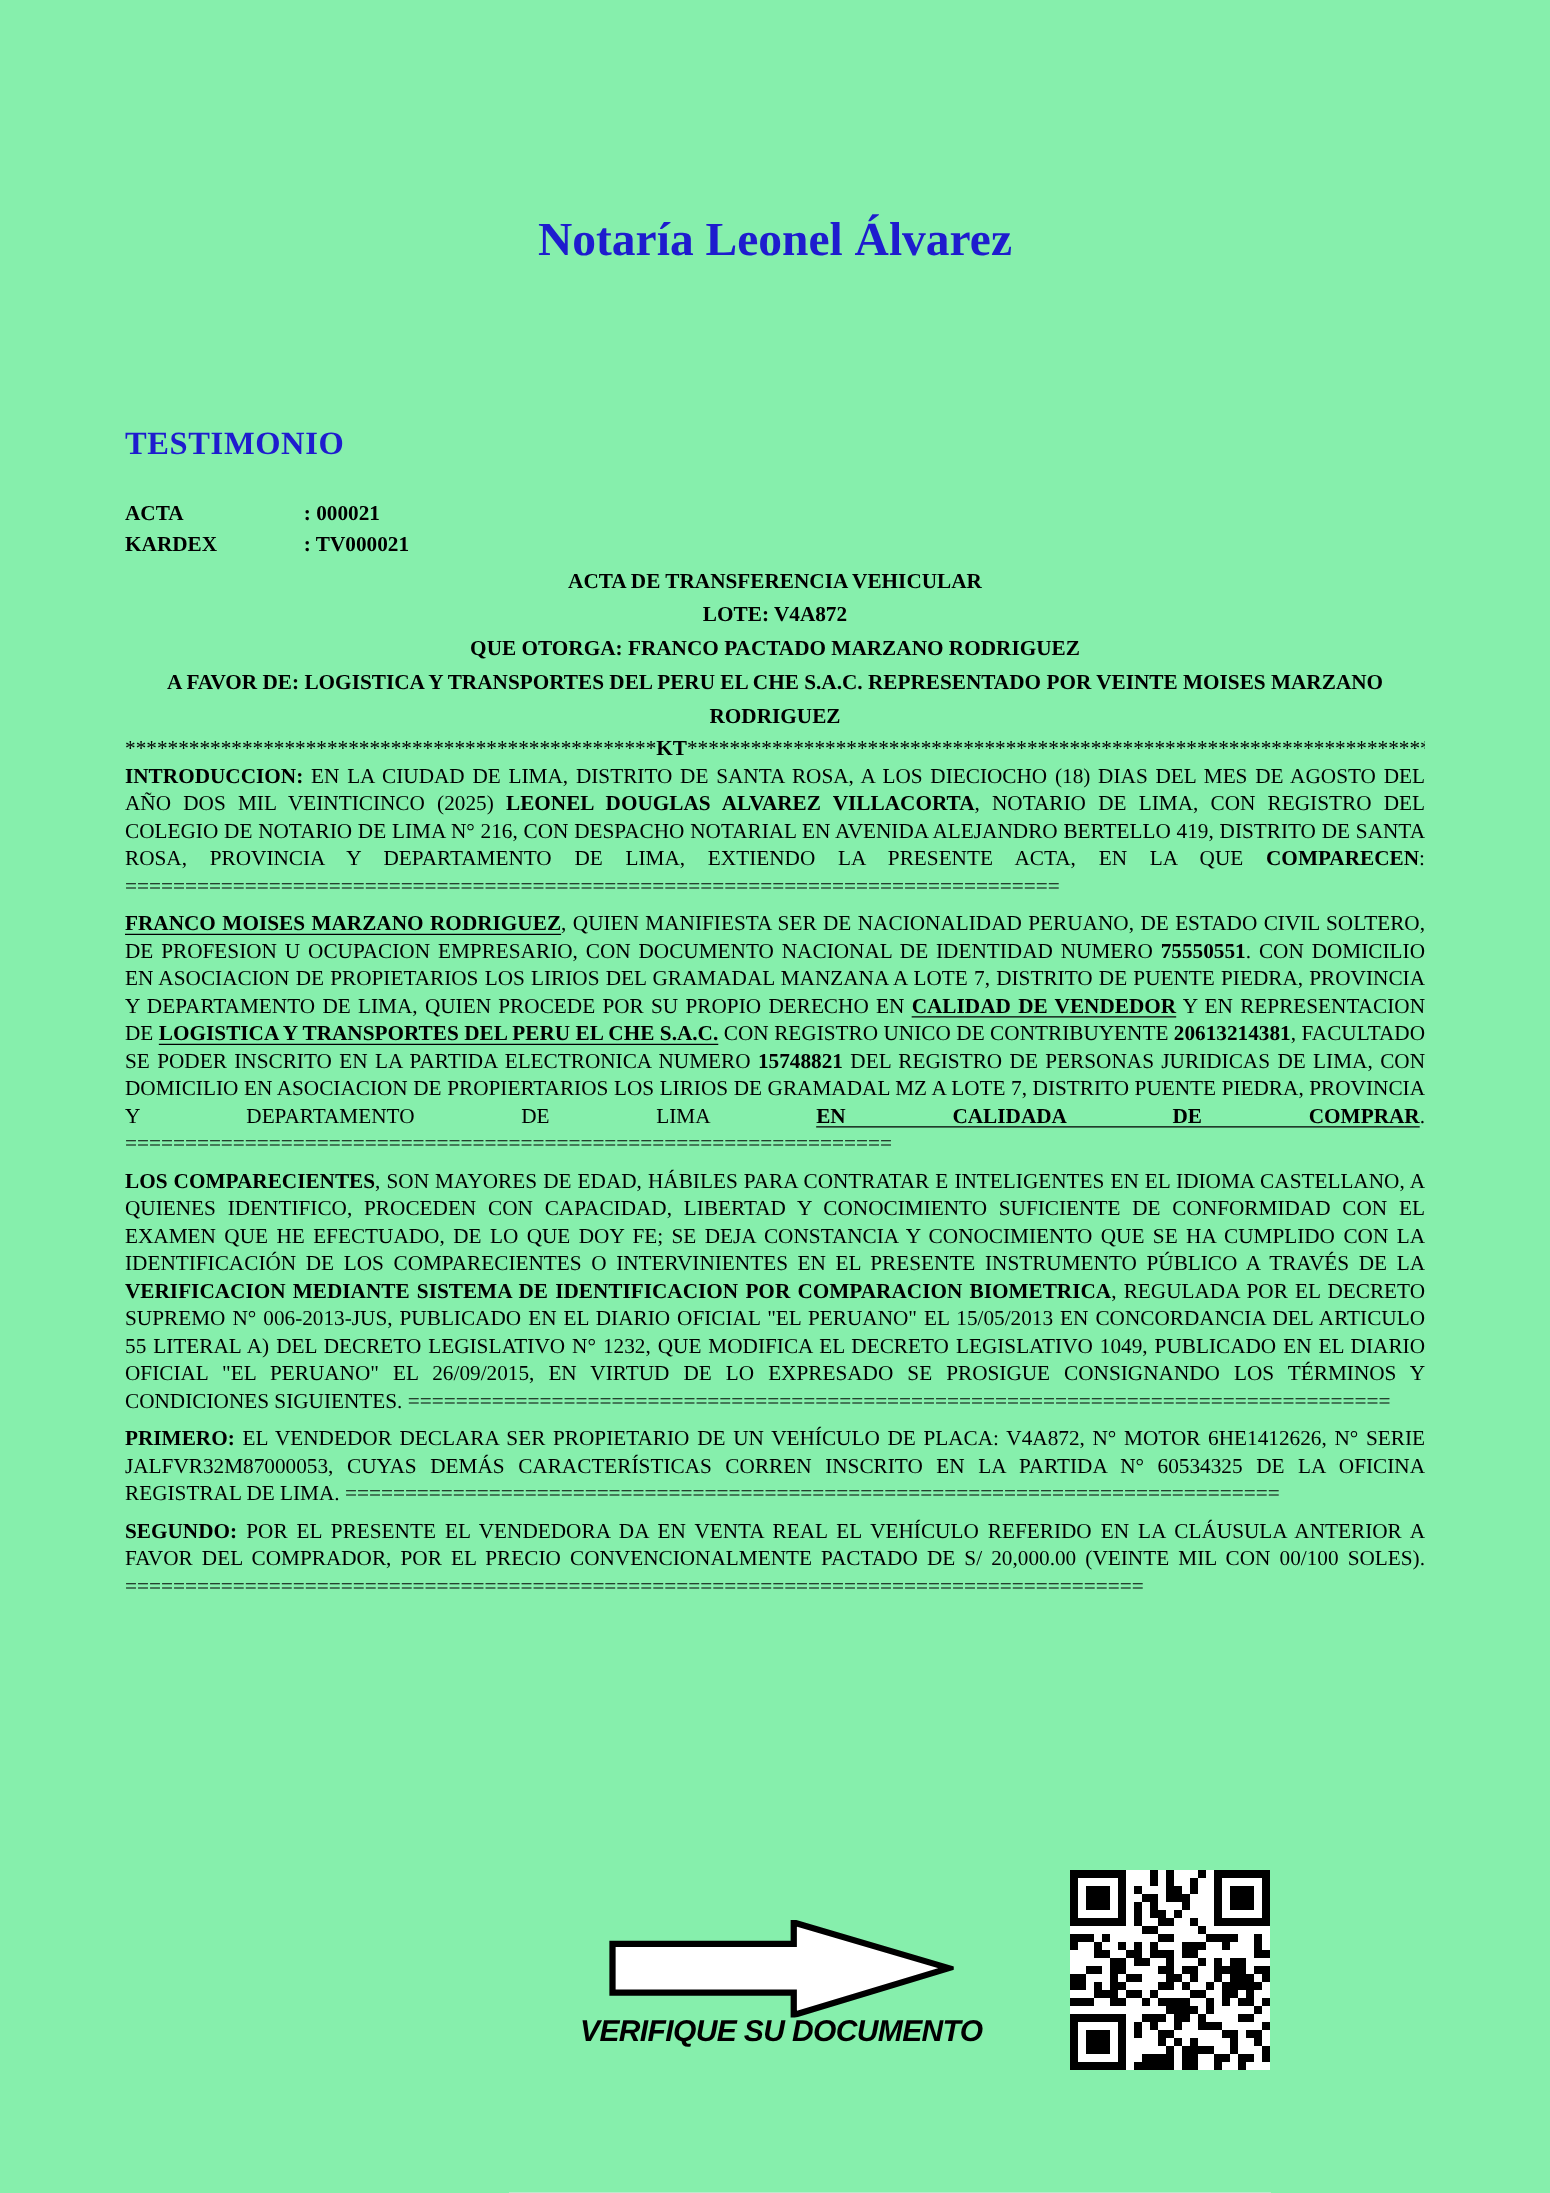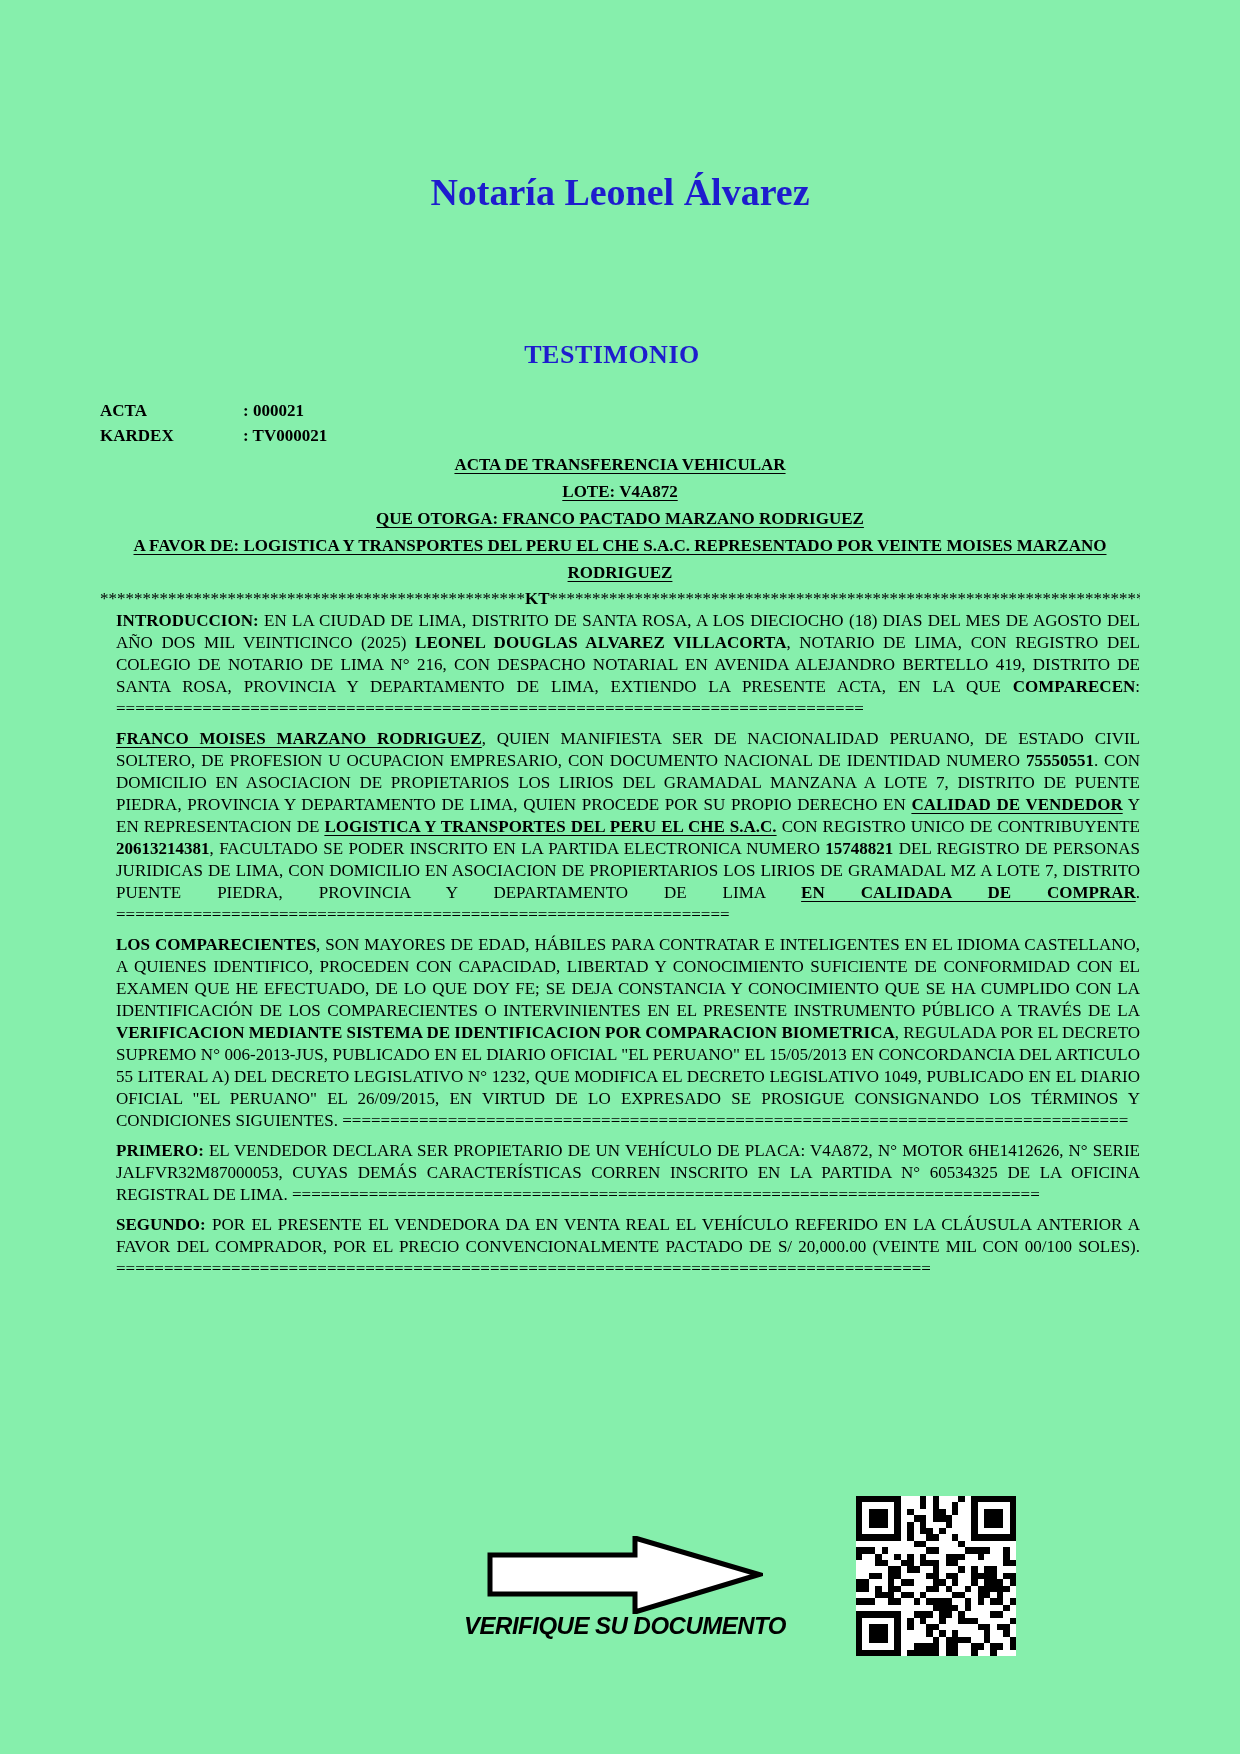--- a/index.html
+++ b/index.html
@@ -17,53 +17,52 @@
   .title {
     margin-top:170px;
     text-align:center;
     color:#1e1cce;
     font-weight:bold;
     font-size:38px;
     line-height:44px;
   }
   .testimonio {
     margin-top:126px;
-    text-align:center;
+    text-align:left;
     padding-right:16px;
     color:#1e1cce;
     font-weight:bold;
     font-size:26px;
     line-height:30px;
     letter-spacing:0.5px;
   }
   .meta { margin-top:28px; font-size:17px; font-weight:bold; }
   .meta-row { line-height:25px; }
   .meta-label { display:inline-block; width:143px; }
 
   .headings { margin-top:3px; font-size:17px; font-weight:bold; text-align:center; }
   .h {
     line-height:27px;
-    text-decoration:underline;
     text-underline-offset:3px;
   }
 
   .separator {
     margin-top:2px;
     font-size:17px;
     line-height:22px;
     white-space:nowrap;
     overflow:hidden;
   }
   .separator .kt { font-weight:bold; }
 
   .para {
     font-size:17px;
     line-height:22px;
     text-align:justify;
-    margin:0 0 8px 16px;
+    margin:0 0 8px 0;
     overflow-wrap:anywhere;
   }
   .b { font-weight:bold; }
   .u { text-decoration:underline; text-underline-offset:3px; }
 
   .arrow {
     position:absolute;
     left:487px; top:1536px;
     width:276px; height:78px;
   }

